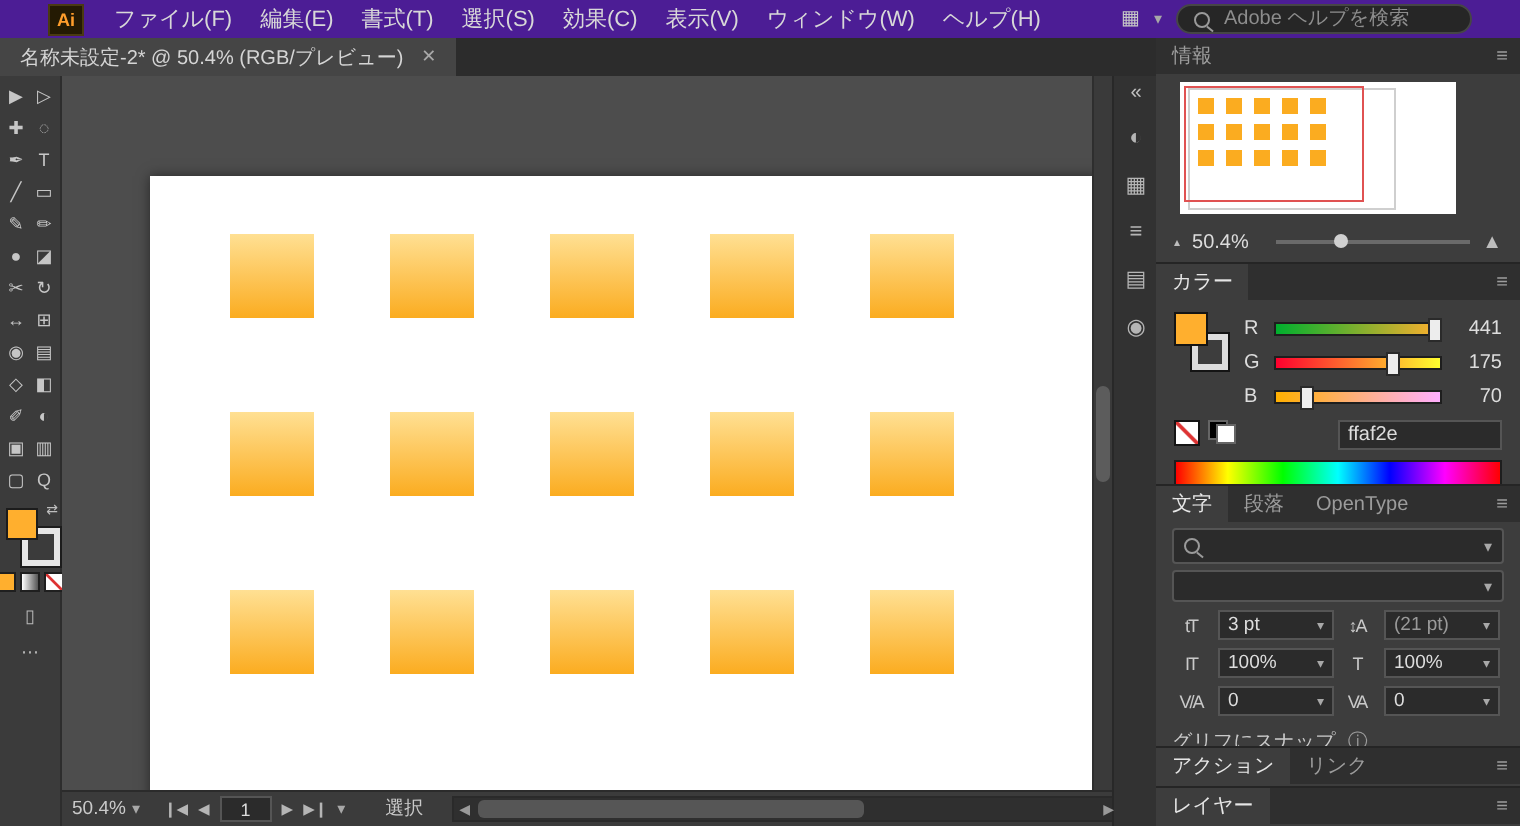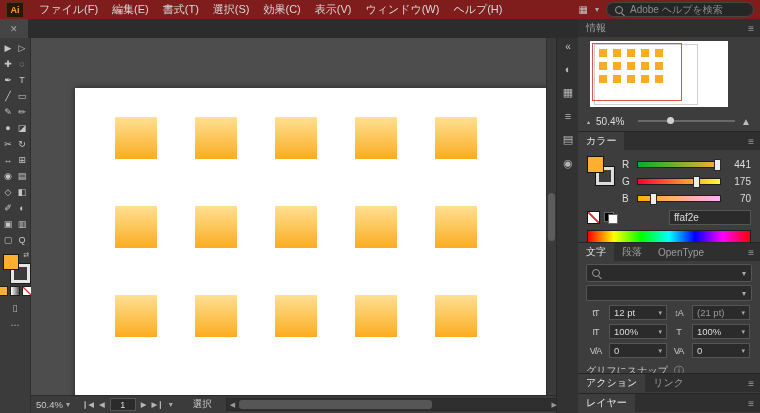--- a/index.html
+++ b/index.html
@@ -1,20 +1,20 @@
 <!DOCTYPE html>
 <html><head>
 <meta charset="utf-8">
 <style>
   html,body{margin:0;padding:0;background:#1e1e1e}
   .app{position:relative;width:760px;height:413px;background:#323232;overflow:hidden;
        font-family:"Liberation Sans","DejaVu Sans",sans-serif;font-size:11px;color:#d2d2d2;user-select:none}
 
   
-  .menubar{position:absolute;top:0;left:0;right:0;height:19px;display:flex;align-items:center;padding:0 6px;background:#7f1d1d;z-index:6}
+  .menubar{position:absolute;top:0;left:0;right:0;height:19px;display:flex;align-items:center;padding:0 24px;background:#4c1d95;z-index:6}
   .logo{width:16px;height:14px;background:#241a03;color:#ff9e2c;font-weight:bold;font-size:9px;
         display:flex;align-items:center;justify-content:center;margin-right:8px;border:1px solid #4a3a12}
   .menu-item{padding:0 7px;font-size:11px;color:#d8d8d8;white-space:nowrap;cursor:default}
   .mb-right{margin-left:auto;display:flex;align-items:center;gap:7px}
   .ws-icon{color:#c6c6c6;font-size:10px}
   .chev{color:#a8a8a8;font-size:8px}
   .search{display:flex;align-items:center;gap:5px;background:#262626;border:1px solid #464646;border-radius:9px;height:13px;padding:0 8px;width:130px}
   .search input{background:transparent;border:0;outline:0;color:#bbb;font-size:10px;width:100%;font-family:inherit}
   .search input::placeholder{color:#8d8d8d}
   .mag{position:relative;width:6px;height:6px;border:1px solid #9a9a9a;border-radius:50%;flex:0 0 auto}
@@ -94,21 +94,21 @@
   .color-sliders{flex:1}
   .ch-row{display:flex;align-items:center;gap:6px;height:17px}
   .ch-label{width:9px;font-size:10px;color:#ddd}
   .ch-track{flex:1;height:5px;position:relative;border:1px solid #1e1e1e}
   .tr-r{background:linear-gradient(90deg,rgb(0,175,46),rgb(255,175,46))}
   .tr-g{background:linear-gradient(90deg,rgb(255,0,46),rgb(255,255,46))}
   .tr-b{background:linear-gradient(90deg,rgb(255,175,0),rgb(255,175,255))}
   .ch-thumb{position:absolute;top:-3px;width:5px;height:10px;background:#ededed;border:1px solid #2a2a2a}
   .t-r{right:-1px}.t-g{left:67%}.t-b{left:15%}
   .ch-value{width:24px;text-align:right;font-size:10px;color:#ddd}
-  .hex-row{display:flex;align-items:center;gap:4px;padding:3px 9px 0}
+  .hex-row{display:flex;align-items:flex-start;gap:4px;padding:3px 9px 0}
   .none-sw{width:11px;height:11px;border:1px solid #141414;background:linear-gradient(to top right,#fff 42%,#d33 46%,#d33 54%,#fff 58%)}
   .bw-sw{position:relative;width:14px;height:12px}
   .bw-b{position:absolute;left:0;top:0;width:8px;height:8px;background:#000;border:1px solid #666}
   .bw-w{position:absolute;right:0;bottom:0;width:8px;height:8px;background:#fff;border:1px solid #666}
   .hex-field{margin-left:auto;width:72px;height:13px;background:#2b2b2b;border:1px solid #555;color:#ddd;font-size:10px;padding:0 4px;font-family:inherit}
   .spectrum{height:13px;margin:5px 9px 0;border:1px solid #1e1e1e;
             background:linear-gradient(90deg,#f00 0%,#ff0 16%,#0f0 33%,#0ff 50%,#00f 66%,#f0f 83%,#f00 100%)}
 
   .panel-char{flex:1}
   .char-body{padding:3px 8px 0}
@@ -150,20 +150,21 @@
         <span class="mag">
             <i></i>
           </span>
         <input placeholder="Adobe ヘルプを検索" style="">
       </div>
     </div>
   </div>
 
   <div class="tabstrip">
     <div class="doc-tab">
+      <span>名称未設定-2* @ 50.4% (RGB/プレビュー)</span>
       <span class="tab-close">✕</span>
     </div>
   </div>
 
   <div class="toolbar">
     <div class="tool-grid">
         <span class="tool">▶</span>
         <span class="tool">▷</span>
         <span class="tool">✚</span>
         <span class="tool">◌</span>
@@ -359,21 +360,21 @@
           <span class="chev">▾</span>
         </div>
         <div class="style-box">
           <span></span>
           <span class="chev">▾</span>
         </div>
         <div class="char-row">
           <div class="half">
             <span class="cr-icon">tT</span>
             <div class="cr-box">
-              <span>12 pt</span>
+              <span>3 pt</span>
               <span class="chev">▾</span>
             </div>
           </div>
           <div class="half">
             <span class="cr-icon">↕A</span>
             <div class="cr-box">
               <span class="cr-dim">(21 pt)</span>
               <span class="chev">▾</span>
             </div>
           </div>

